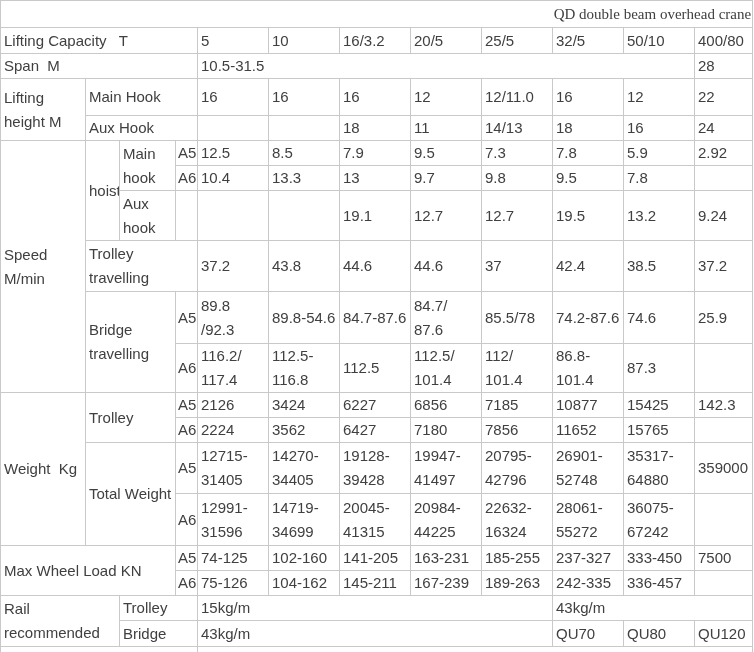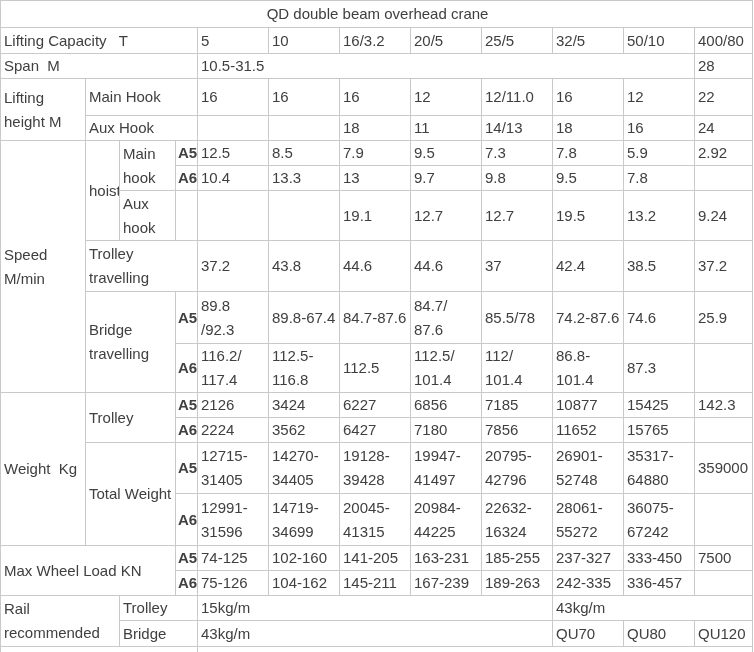--- a/index.html
+++ b/index.html
@@ -8,22 +8,22 @@
     border:1px solid #c9c9c9;
     font-family:"Liberation Sans",sans-serif;
     font-size:15px;
     line-height:24px;
     color:#404040;
     padding:0 1px 0 3px;
     vertical-align:middle;
     white-space:pre-line;
     overflow:hidden;
   }
-  td.title{text-align:center;}
-  td.ax{padding-left:2px;padding-right:0;font-weight:bold;}
+  td.title{text-align:right;font-family:Liberation Serif, serif;}
+  td.ax{padding-left:2px;padding-right:0;}
 </style>
 </head>
 <body>
 
 <table>
   <colgroup>
     <col style="width:85px">
       <col style="width:34px">
       <col style="width:56px">
       <col style="width:22px">
@@ -141,21 +141,21 @@
         <td>38.5</td>
         <td>37.2</td>
       </tr>
 
   <tr style="height:52px">
     <td colspan="2" rowspan="2">Bridge
 travelling</td>
     <td class="ax">A5</td>
   <td>89.8
 /92.3</td>
-        <td>89.8-67.4</td>
+        <td>89.8-54.6</td>
         <td>84.7-87.6</td>
         <td>84.7/
 87.6</td>
         <td>85.5/78</td>
         <td>74.2-87.6</td>
         <td>74.6</td>
         <td>25.9</td>
       </tr>
 
   <tr style="height:47px">

